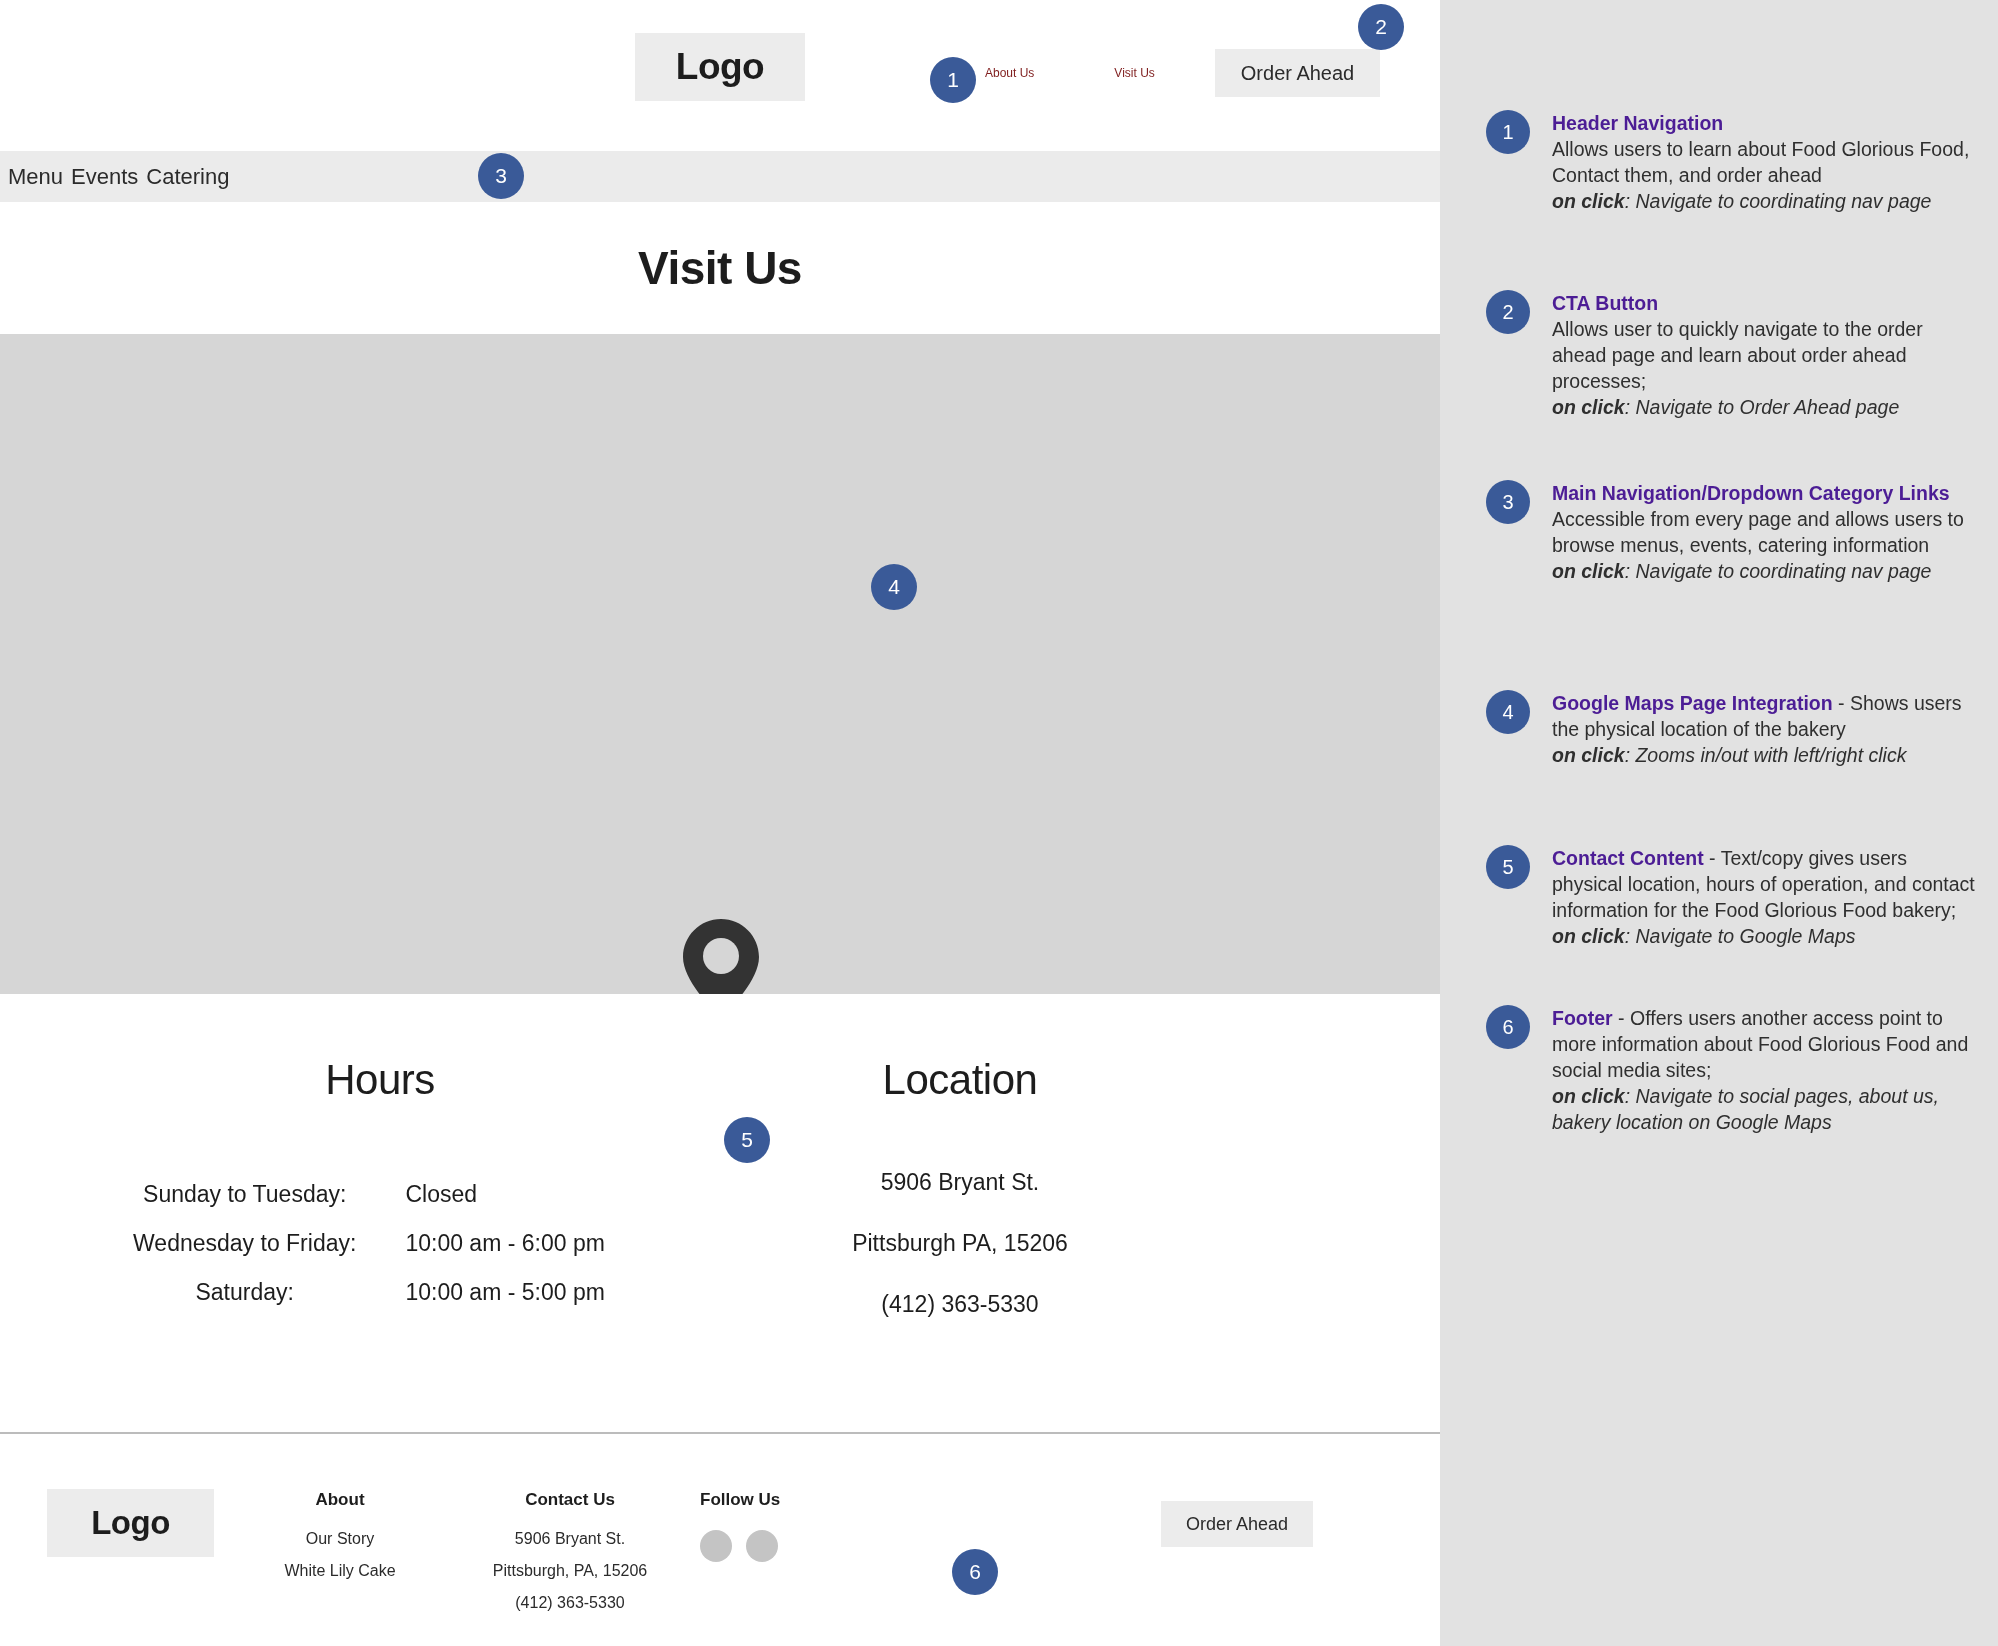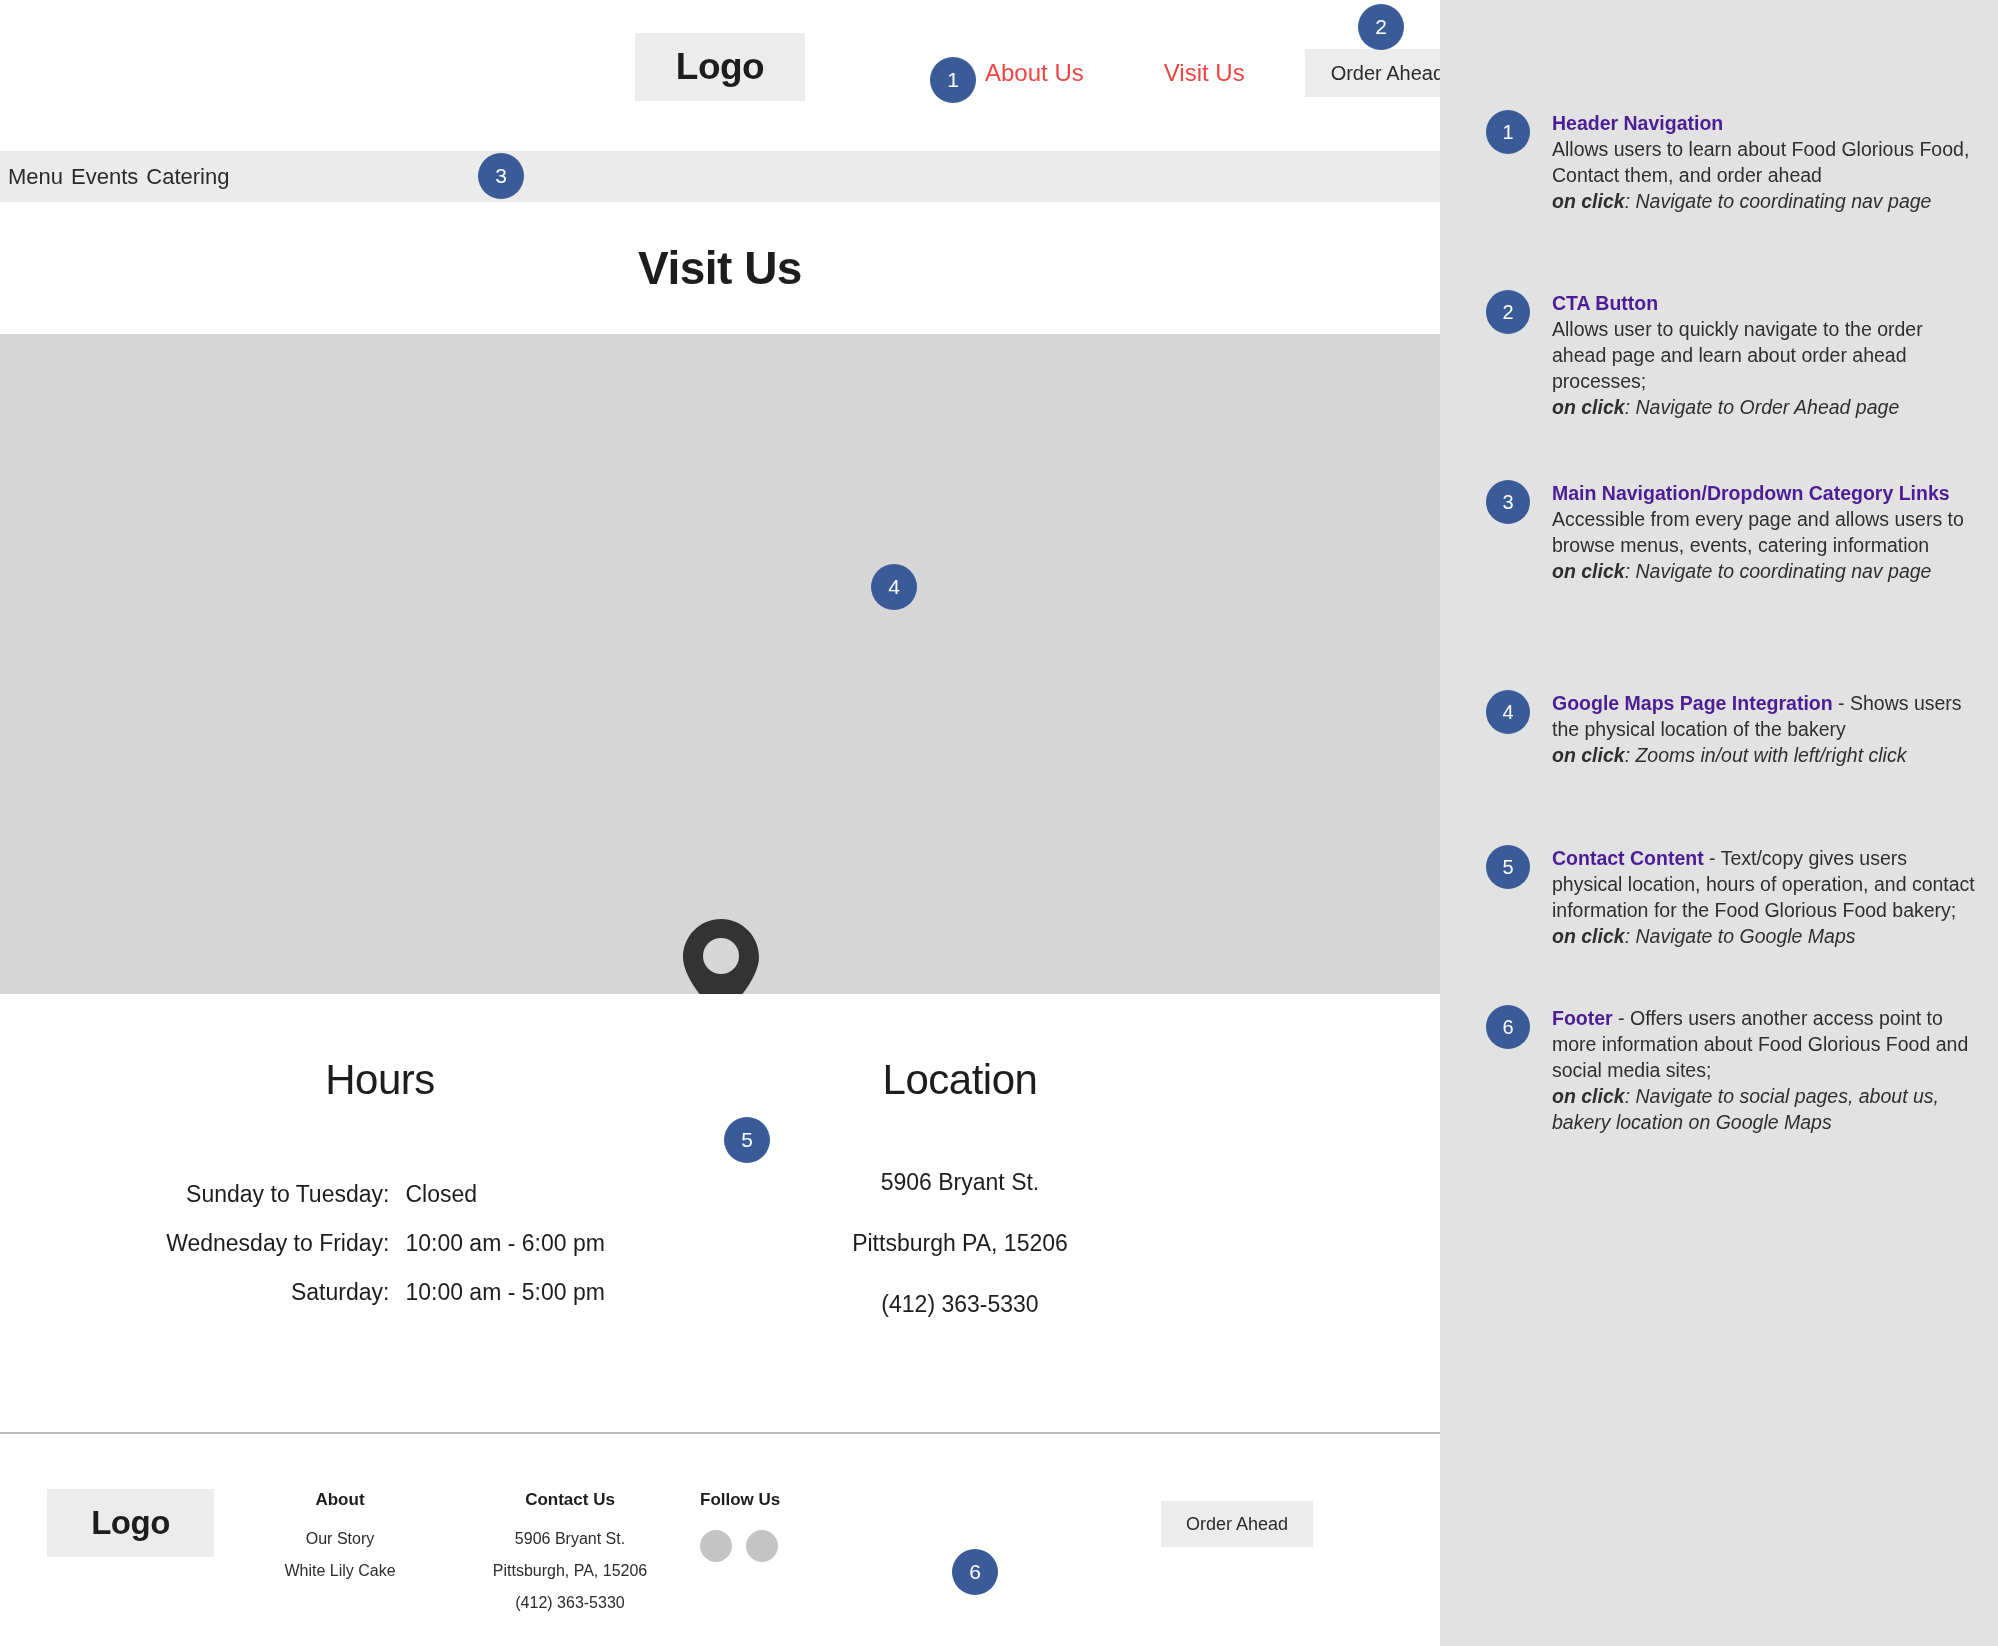--- a/index.html
+++ b/index.html
@@ -53,22 +53,22 @@
   }
   .header-nav {
     position: absolute;
     left: 985px;
     top: 49px;
     display: flex;
     align-items: center;
     gap: 0px;
   }
   .header-nav a {
-    font-size: 24px;
-    color: #ef4444;
+    font-size: 12px;
+    color: #7f1d1d;
     text-decoration: none;
     white-space: nowrap;
   }
   .nav-about { margin-right: 80px; }
   .nav-visit { margin-right: 60px; }
   .cta-header {
     background: #ececec;
     padding: 14px 26px;
     font-size: 20px;
     color: #2b2b2b;
@@ -163,21 +163,21 @@
     margin-top: 66px;
     width: 100%;
     border-collapse: collapse;
   }
   .hours-table td {
     font-size: 23px;
     color: #1d1d1d;
     padding: 11px 0;
   }
   .hours-table td.hr-label {
-    text-align: right;
+    text-align: center;
     padding-right: 16px;
     white-space: nowrap;
   }
   .hours-table td.hr-value {
     text-align: left;
     white-space: nowrap;
   }
   .loc-line {
     font-size: 23px;
     color: #1d1d1d;

